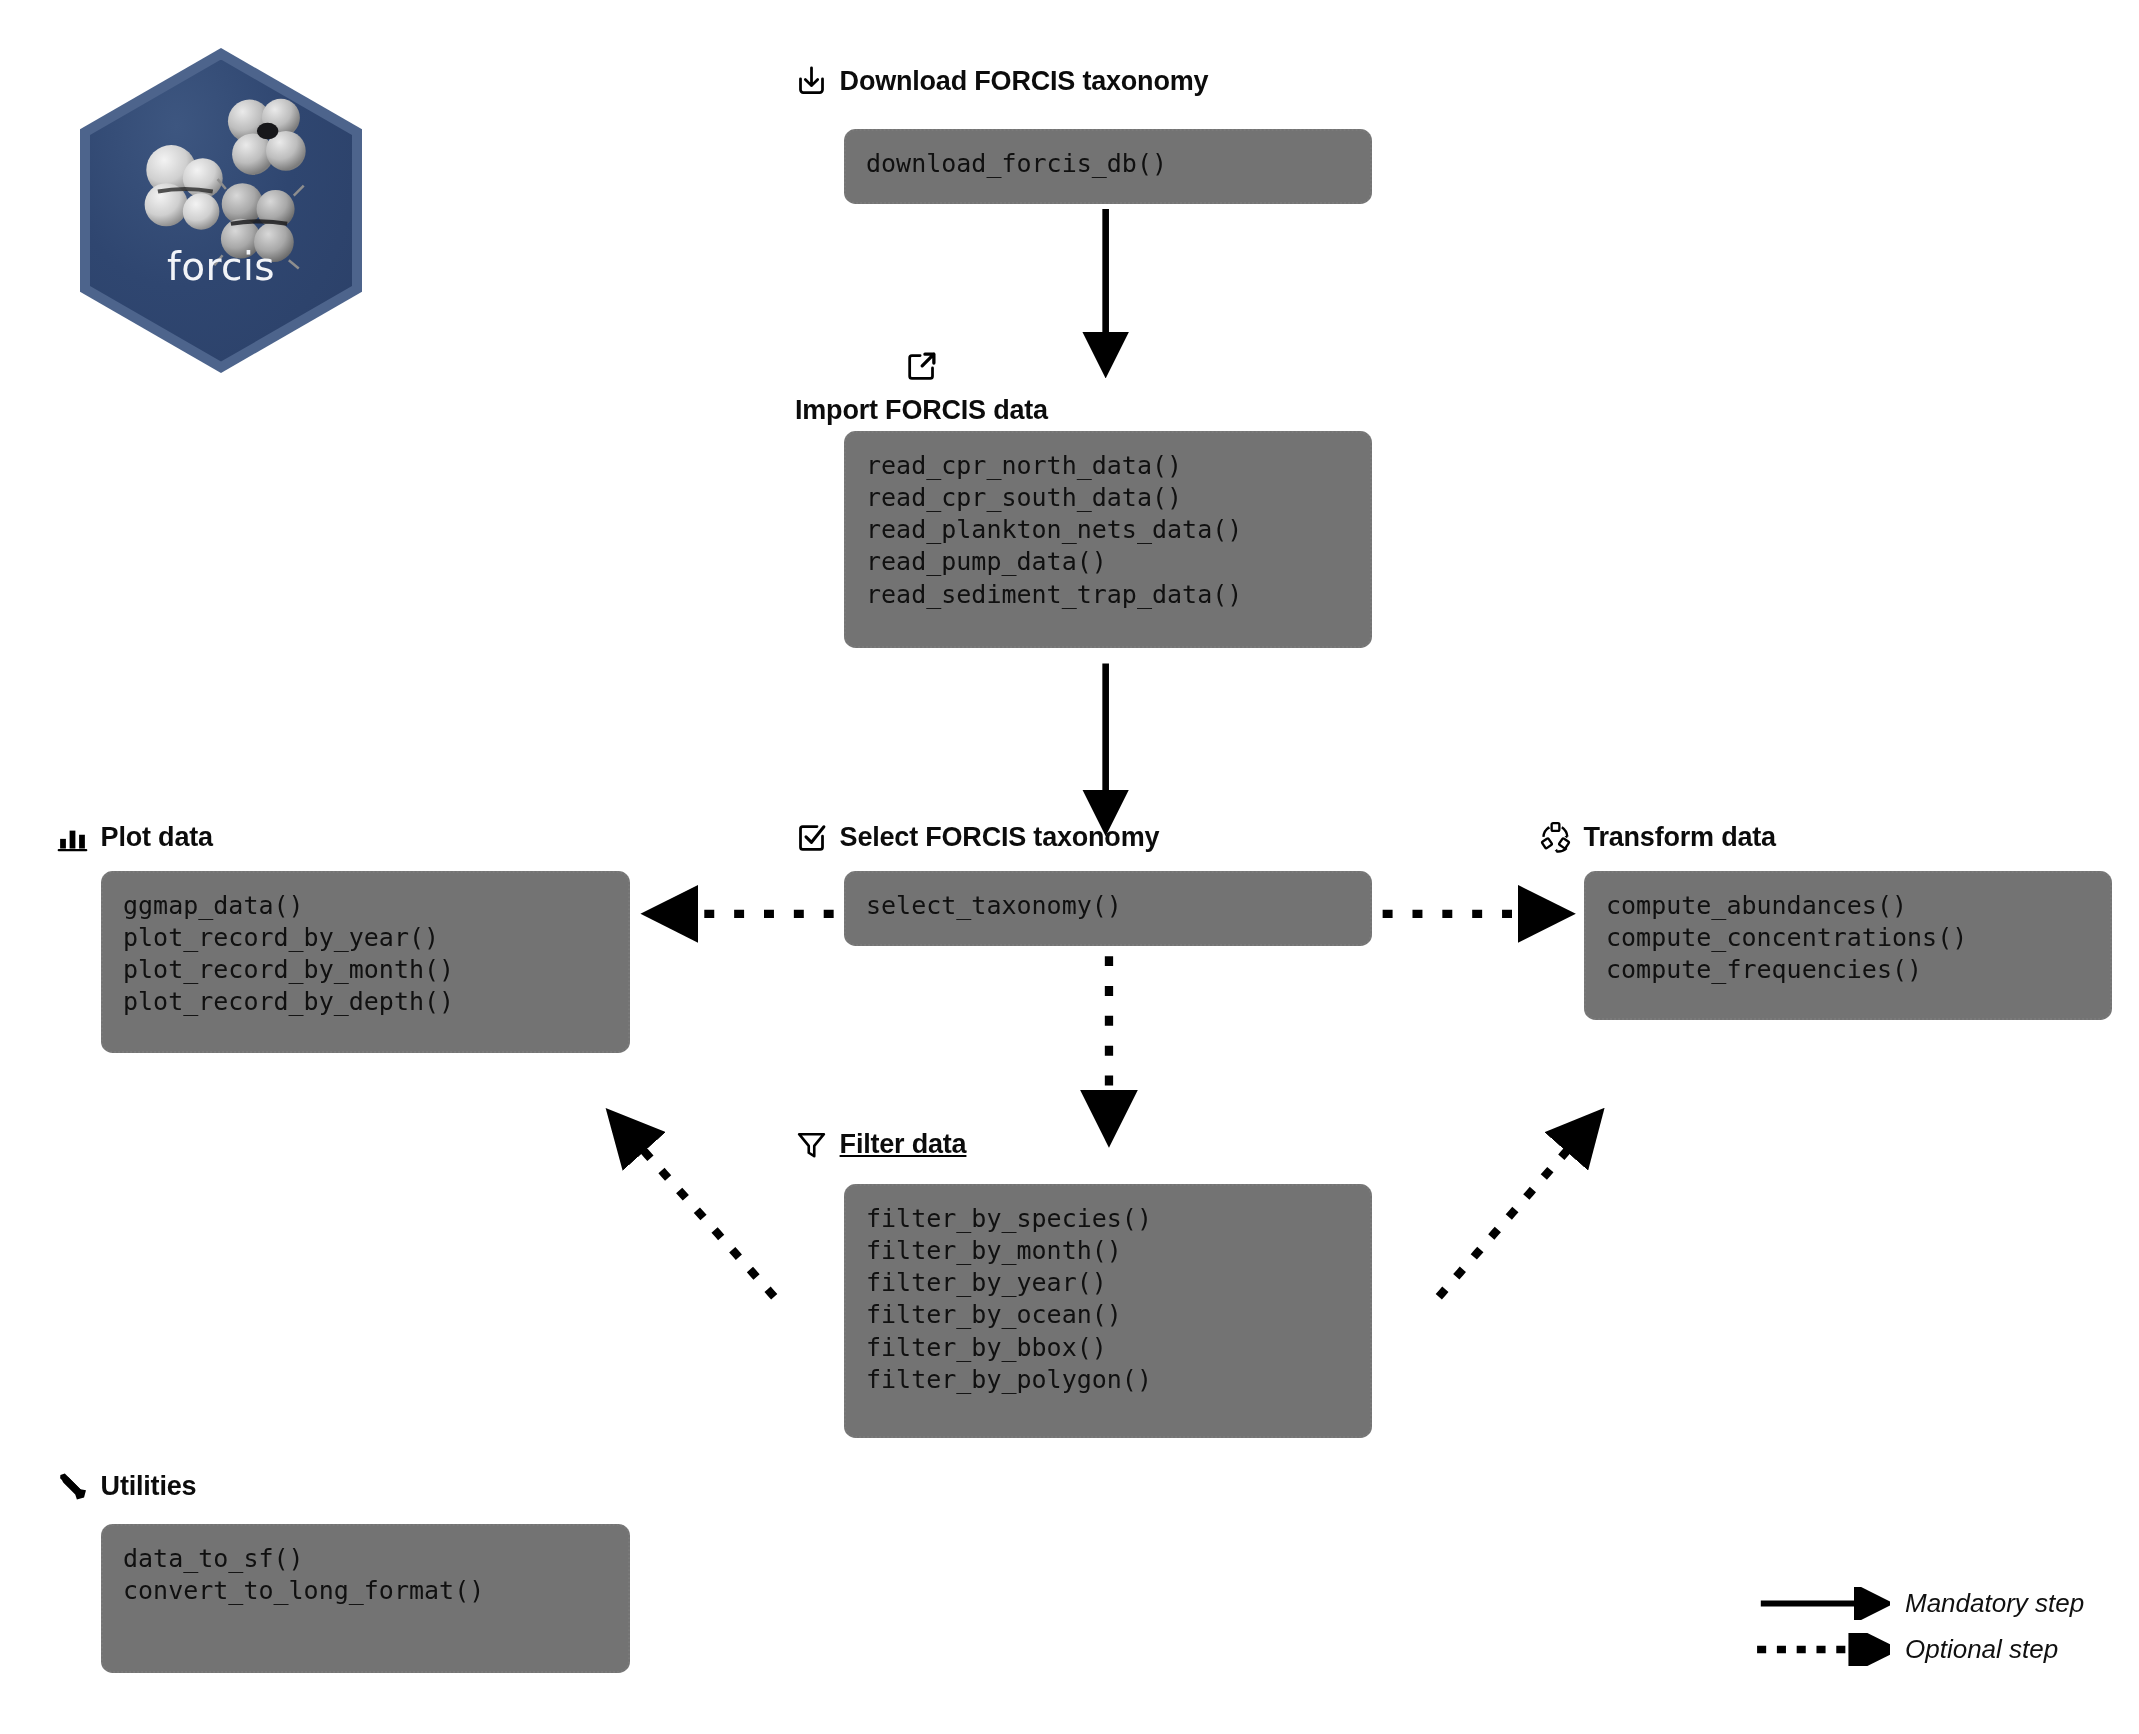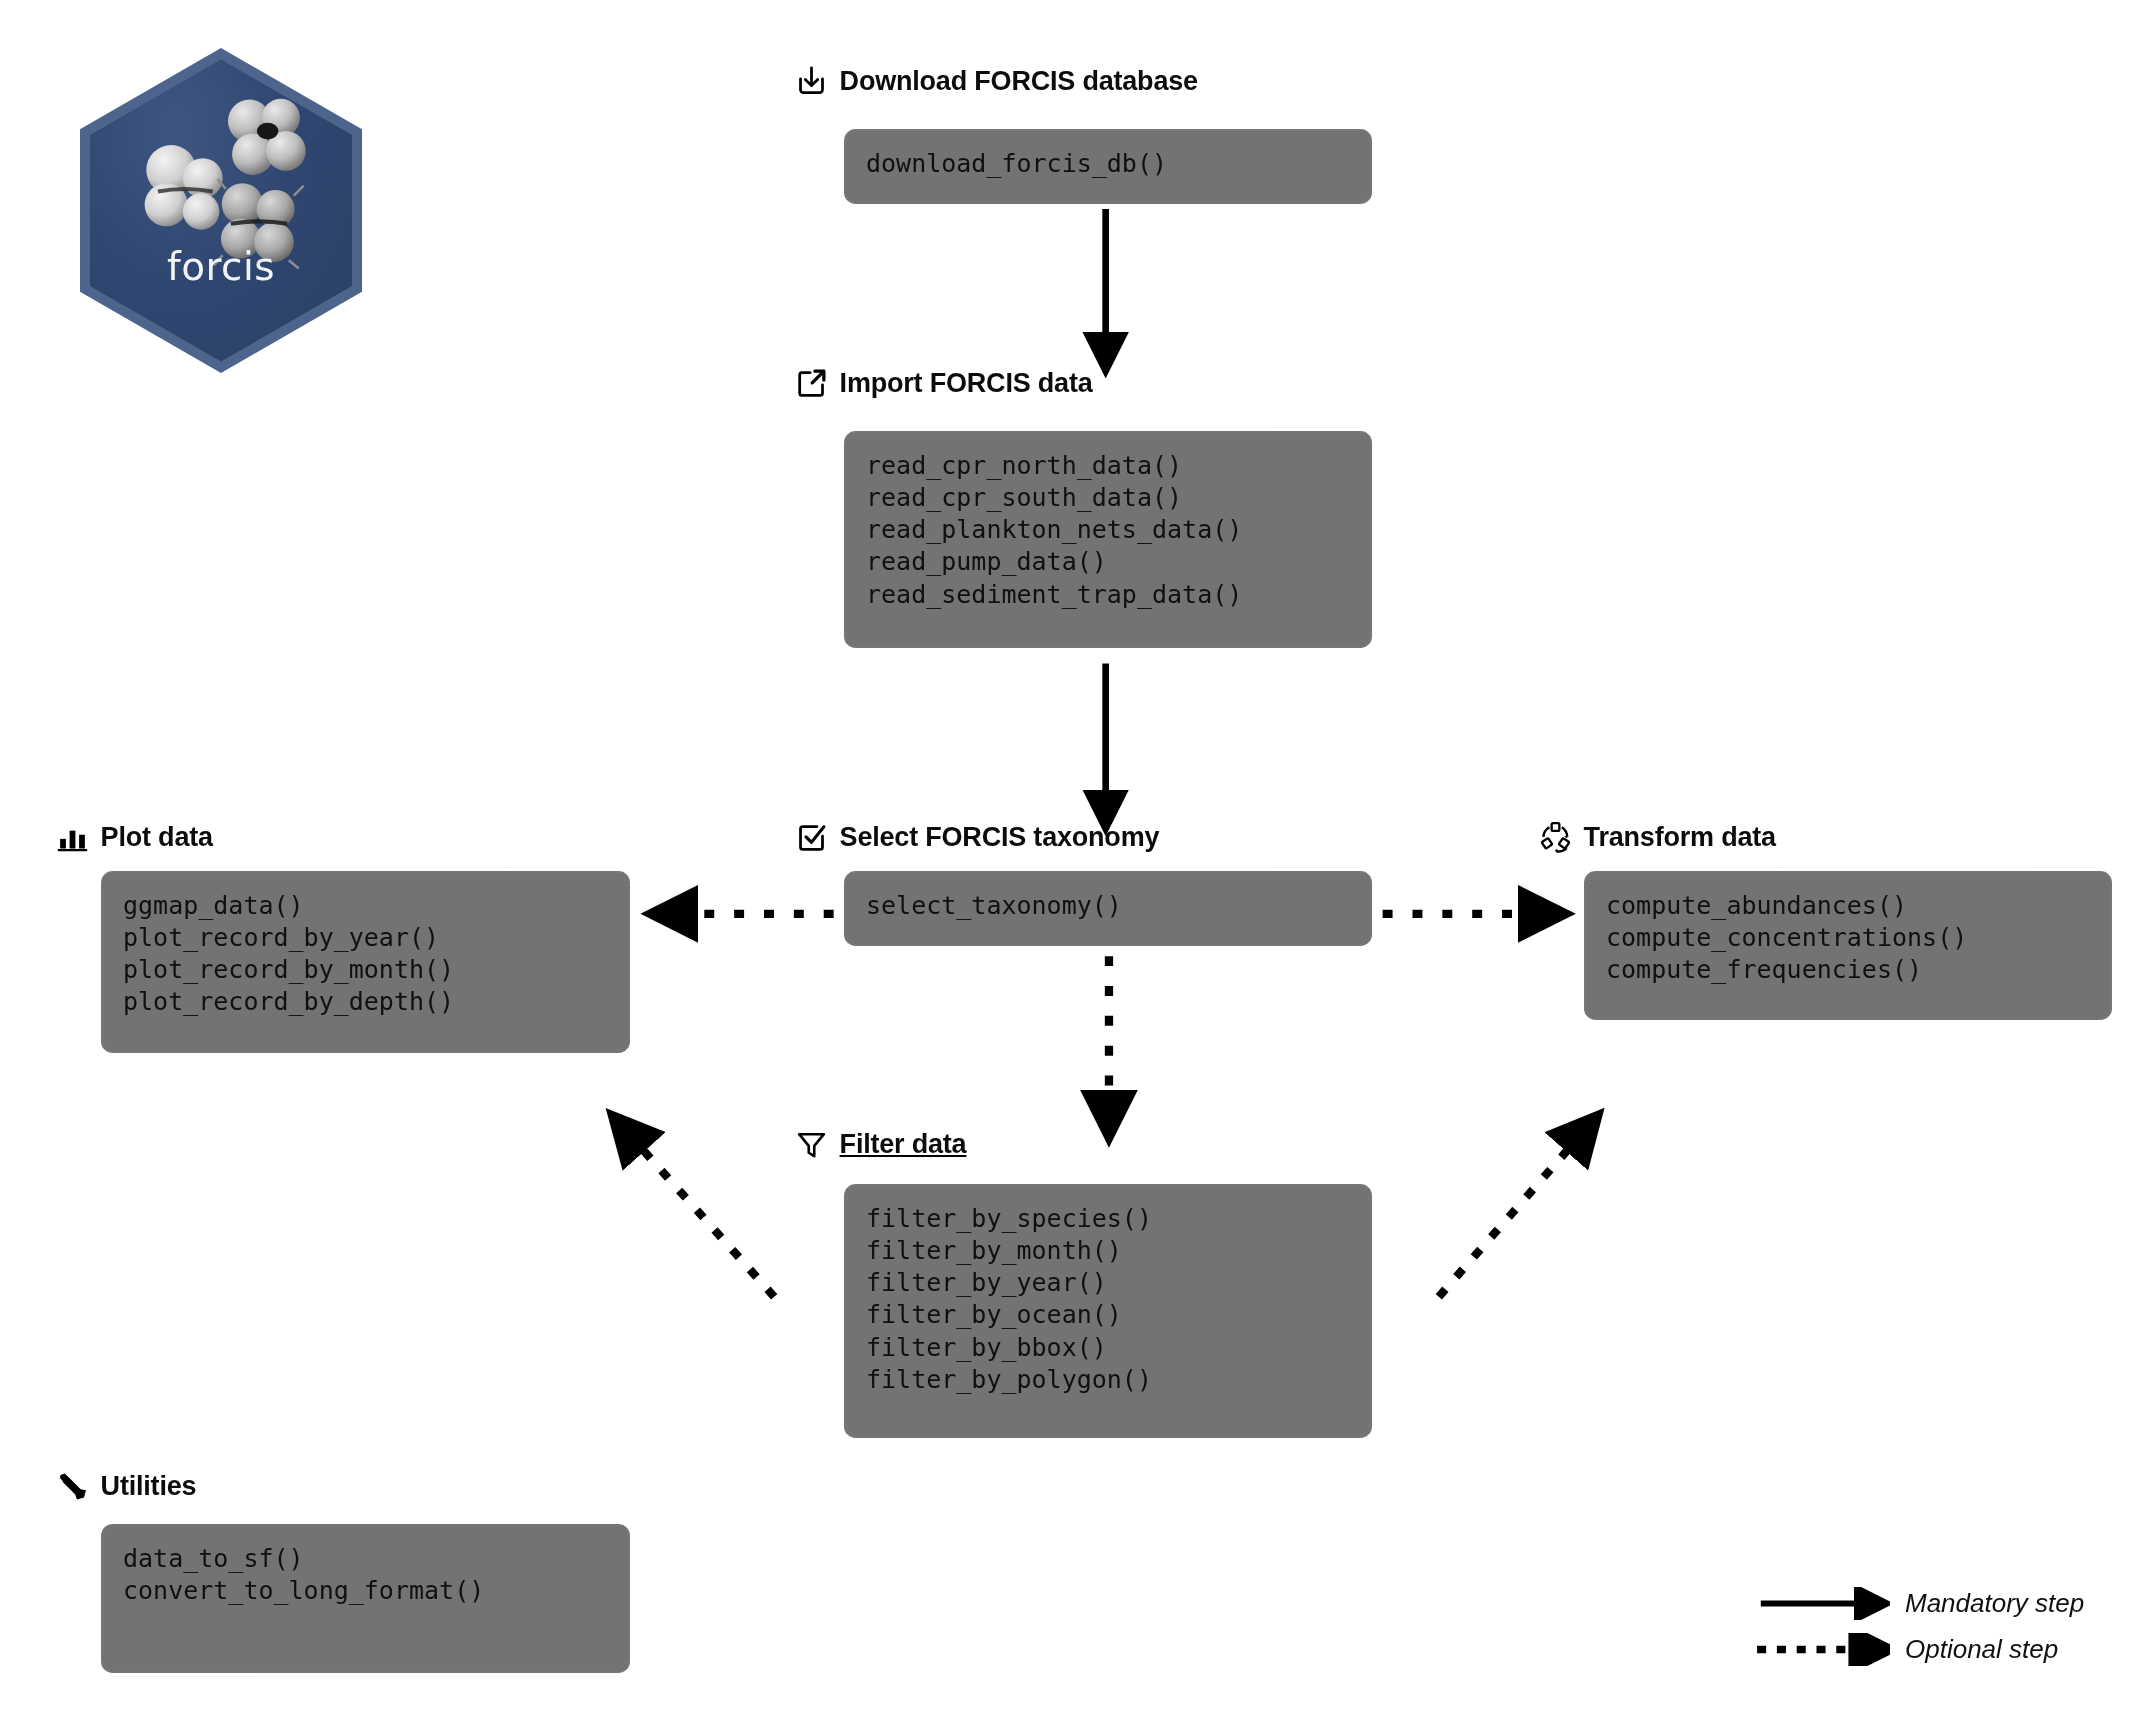--- a/index.html
+++ b/index.html
@@ -135,27 +135,27 @@
     <line x1="930" y1="1560" x2="762" y2="1372" stroke="#000" stroke-width="10" stroke-dasharray="2 30" stroke-linecap="square" marker-end="url(#ah)"></line>
 
     <line x1="1738" y1="1560" x2="1903" y2="1372" stroke="#000" stroke-width="10" stroke-dasharray="2 30" stroke-linecap="square" marker-end="url(#ah)"></line>
   </svg>
 
   <div class="sec-head" style="left:795px;top:65px;">
     <svg class="ico" viewBox="0 0 24 24">
       <path d="M4 10 V18 a2 2 0 0 0 2 2 H18 a2 2 0 0 0 2-2 V10" fill="none" stroke="#000" stroke-width="2" stroke-linecap="round"></path>
       <path d="M12 2 V15 M7.5 10.5 L12 15 L16.5 10.5" fill="none" stroke="#000" stroke-width="2" stroke-linecap="round" stroke-linejoin="round"></path>
     </svg>
-    <span class="ttl">Download FORCIS database</span>
+    <span class="ttl">Download FORCIS taxonomy</span>
   </div>
   <div class="fbox" style="left:844px;top:129px;width:528px;height:75px;">
     <div class="fn">download_forcis_db()</div>
   </div>
 
-  <div class="sec-head" style="left:795px;top:367px;">
+  <div class="sec-head" style="left:795px;top:350px;flex-direction:column;">
     <svg class="ico" viewBox="0 0 24 24">
       <path d="M11 4 H5 a1.6 1.6 0 0 0-1.6 1.6 V19 a1.6 1.6 0 0 0 1.6 1.6 H18.4 A1.6 1.6 0 0 0 20 19 V13" fill="none" stroke="#000" stroke-width="2" stroke-linecap="round"></path>
       <path d="M12.5 11.5 L21 3 M14.5 3 H21 V9.5" fill="none" stroke="#000" stroke-width="2.4" stroke-linecap="round" stroke-linejoin="round"></path>
     </svg>
     <span class="ttl">Import FORCIS data</span>
   </div>
   <div class="fbox" style="left:844px;top:431px;width:528px;height:217px;">
     <div class="fn">read_cpr_north_data()</div>
     <div class="fn">read_cpr_south_data()</div>
     <div class="fn">read_plankton_nets_data()</div>

